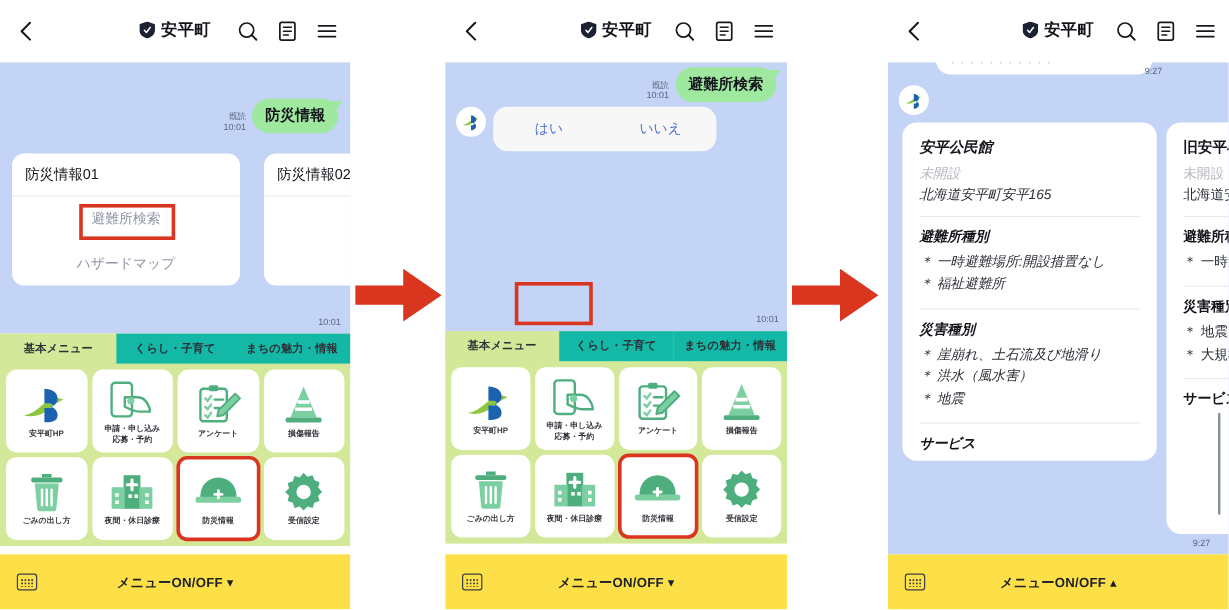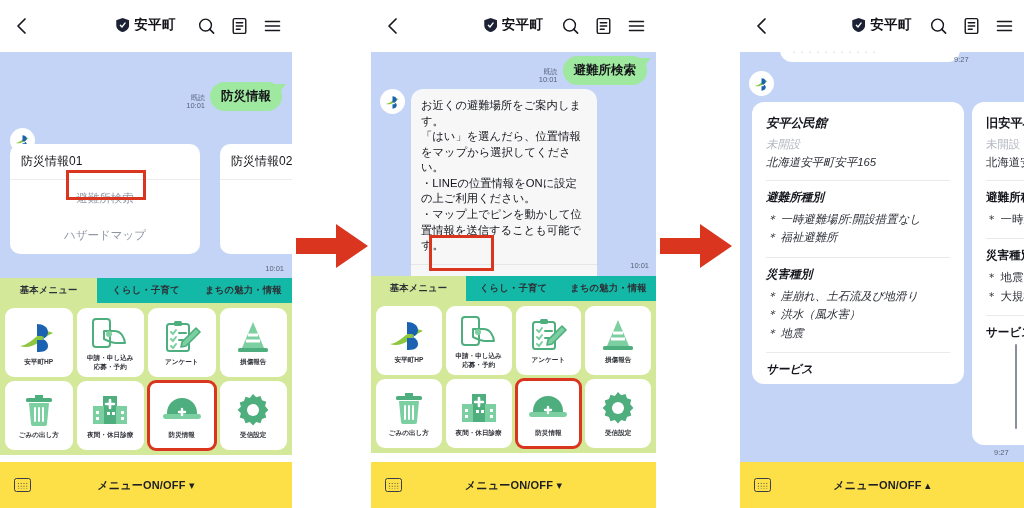--- a/index.html
+++ b/index.html
@@ -192,21 +192,21 @@
       </div>
 
       <div class="avatar" style="position:absolute; left:10px; top:76px;">
         <svg viewBox="0 0 40 40">
             <circle cx="20" cy="20" r="20" fill="#fff"></circle>
             <path d="M6 25c7-1 12-6 18-10 3-2 6-2 9 0-4 1-7 4-11 7-5 4-11 5-16 3z" fill="#8dc63f"></path>
             <path d="M20 9c5 0 9 3 9 7 0 3-2 5-5 6 3 1 5 3 5 6 0 4-4 7-9 7V26h3c1 0 2-1 2-2s-1-2-2-2h-3z" fill="#1b63b0"></path>
           </svg>
       </div>
 
-      <div class="carousel" style="left:10px; top:92px;gap:20px;">
+      <div class="carousel" style="left:10px; top:76px;gap:20px;">
         <div class="card" style="width:190px;">
           <div class="card-head">防災情報01</div>
           <div class="card-btn">避難所検索</div>
           <div class="card-btn link">ハザードマップ</div>
         </div>
         <div class="card" style="width:190px;">
           <div class="card-head">防災情報02</div>
           <div class="card-btn">&nbsp;</div>
           <div class="card-btn link">気象</div>
         </div>
@@ -386,24 +386,20 @@
 
       <div class="avatar" style="position:absolute; left:9px; top:37px;">
         <svg viewBox="0 0 40 40">
             <circle cx="20" cy="20" r="20" fill="#fff"></circle>
             <path d="M6 25c7-1 12-6 18-10 3-2 6-2 9 0-4 1-7 4-11 7-5 4-11 5-16 3z" fill="#8dc63f"></path>
             <path d="M20 9c5 0 9 3 9 7 0 3-2 5-5 6 3 1 5 3 5 6 0 4-4 7-9 7V26h3c1 0 2-1 2-2s-1-2-2-2h-3z" fill="#1b63b0"></path>
           </svg>
       </div>
 
       <div class="info-bubble" style="left:40px; top:37px; width:186px;">
-        <div class="txt" style="white-space:pre-line;">お近くの避難場所をご案内します。
-「はい」を選んだら、位置情報をマップから選択してください。
-・LINEの位置情報をONに設定の上ご利用ください。
-・マップ上でピンを動かして位置情報を送信することも可能です。</div>
         <div class="choices">
           <div class="choice">はい</div>
           <div class="choice">いいえ</div>
         </div>
       </div>
 
       <div class="hl-box" style="left:58px; top:183px; width:65px; height:36px;"></div>
       <div class="ts-right" style="right:7px; bottom:6px;">10:01</div>
     </div>
 

